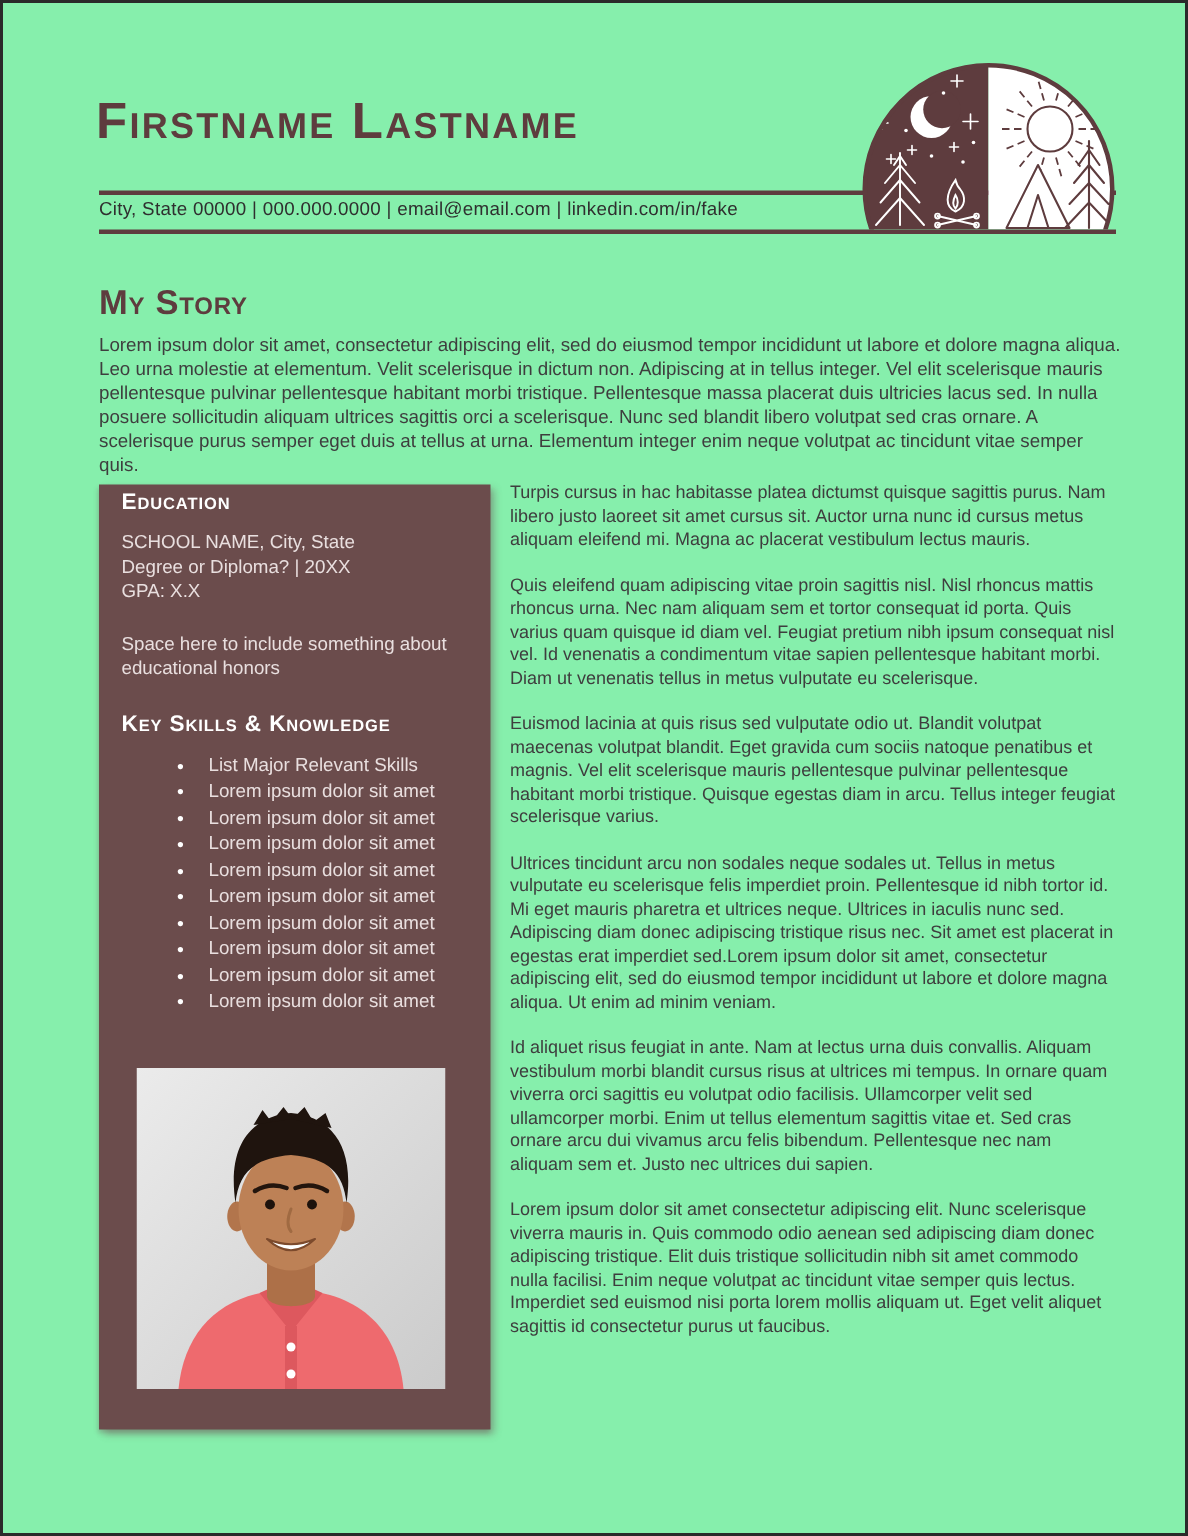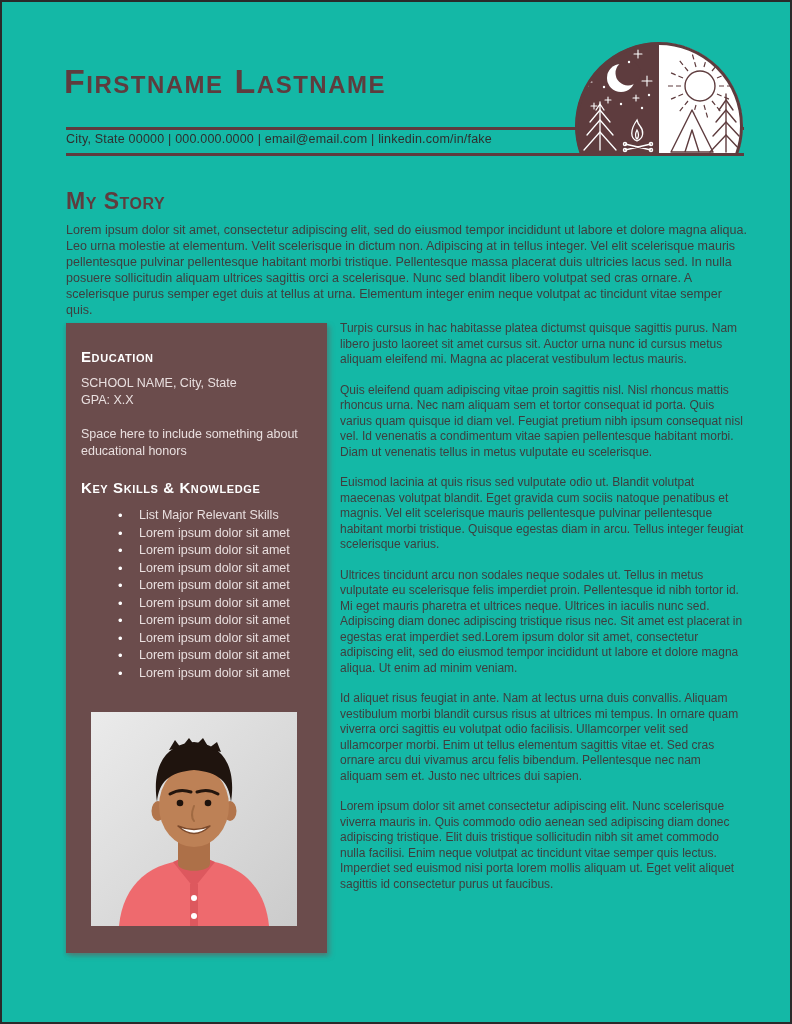--- a/index.html
+++ b/index.html
@@ -1,18 +1,18 @@
 <!DOCTYPE html>
 <html style="--accent: #5e3c3e; --sidebar-bg: #6b4c4c; --sidebar-text: #e9dfdf; --body-text: #3e3e3e;"><head>
 <meta charset="utf-8">
 <style>
   html,body{margin:0;padding:0;background:#fff;}
   .page{
     position:relative;width:792px;height:1024px;box-sizing:border-box;
-    background:#14b8a6;border:2px solid #2a2a2a;overflow:hidden;
+    background:#86efac;border:2px solid #2a2a2a;overflow:hidden;
     font-family:"Liberation Sans", sans-serif;color:var(--body-text,#3e3e3e);
   }
   
   .name-title{
     position:absolute;left:62px;top:60px;
     font-size:34px;font-weight:bold;font-variant:small-caps;
     letter-spacing:1.5px;color:var(--accent,#5e3c3e);white-space:nowrap;
   }
   .rule{position:absolute;left:64px;width:678px;background:var(--accent,#5e3c3e);}
   .rule-top{top:125px;height:3px;z-index:1;}
@@ -28,21 +28,21 @@
     font-size:23px;font-weight:bold;font-variant:small-caps;
     letter-spacing:.5px;color:var(--accent,#5e3c3e);
   }
   .story-body{
     position:absolute;left:64px;top:220px;width:682px;
     font-size:12.5px;line-height:16px;
   }
   
   .sidebar{
     position:absolute;left:64px;top:321px;width:261px;height:630px;box-sizing:border-box;
-    background:var(--sidebar-bg,#6b4c4c);padding:25px 15px;
+    background:var(--sidebar-bg,#6b4c4c);padding:3px 15px;
     box-shadow:3px 3px 5px rgba(110,90,90,.45), -1px 2px 3px rgba(110,90,90,.3);
   }
   .sb-heading{
     font-size:15px;font-weight:bold;font-variant:small-caps;letter-spacing:.6px;
     color:#ffffff;
   }
   .sb-text{font-size:12.5px;line-height:16.5px;color:var(--sidebar-text,#e9dfdf);}
   .school-block{margin-top:10px;}
   .honors-note{margin-top:18px;width:225px;}
   .skills-heading{margin-top:20px;}
@@ -163,20 +163,21 @@
     </svg>
   </div>
 
   <div class="story-heading">My Story</div>
   <div class="story-body">Lorem ipsum dolor sit amet, consectetur adipiscing elit, sed do eiusmod tempor incididunt ut labore et dolore magna aliqua. Leo urna molestie at elementum. Velit scelerisque in dictum non. Adipiscing at in tellus integer. Vel elit scelerisque mauris pellentesque pulvinar pellentesque habitant morbi tristique. Pellentesque massa placerat duis ultricies lacus sed. In nulla posuere sollicitudin aliquam ultrices sagittis orci a scelerisque. Nunc sed blandit libero volutpat sed cras ornare. A scelerisque purus semper eget duis at tellus at urna. Elementum integer enim neque volutpat ac tincidunt vitae semper quis.</div>
 
   <div class="sidebar">
     <div class="sb-heading">Education</div>
     <div class="school-block">
       <div class="sb-text">SCHOOL NAME, City, State</div>
+      <div class="sb-text">Degree or Diploma? | 20XX</div>
       <div class="sb-text">GPA: X.X</div>
     </div>
     <div class="sb-text honors-note">Space here to include something about educational honors</div>
     <div class="sb-heading skills-heading">Key Skills &amp; Knowledge</div>
     <ul class="skills-list">
       <li>List Major Relevant Skills</li>
       <li>Lorem ipsum dolor sit amet</li>
       <li>Lorem ipsum dolor sit amet</li>
       <li>Lorem ipsum dolor sit amet</li>
       <li>Lorem ipsum dolor sit amet</li>

